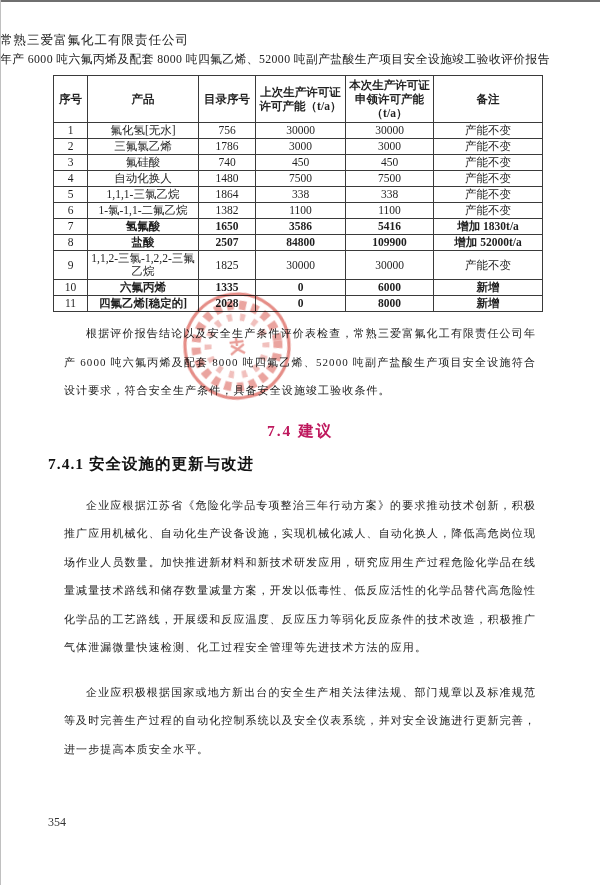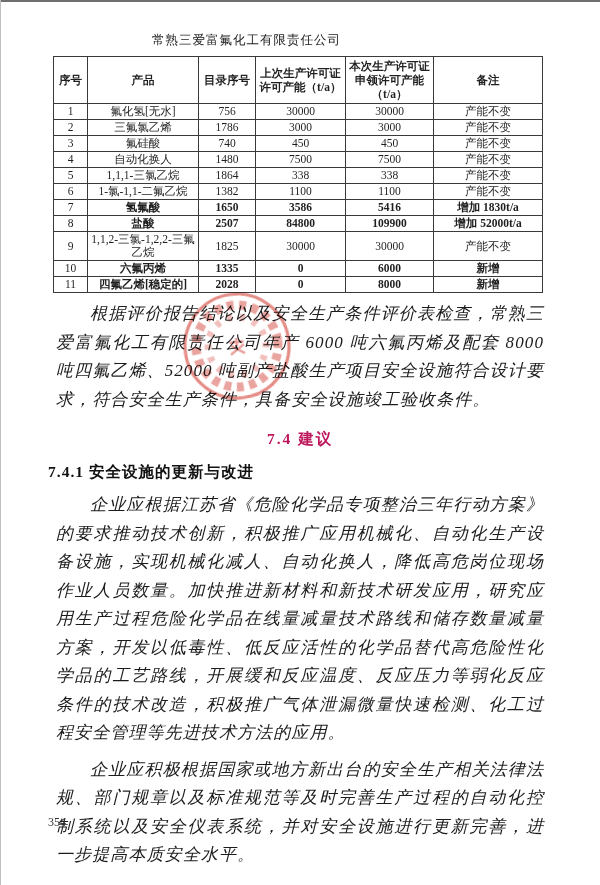--- a/index.html
+++ b/index.html
@@ -7,21 +7,21 @@
     width:600px;height:885px;
     background:#ffffff;
     font-family:"Liberation Serif","DejaVu Serif",serif;
     color:#1f1f1f;
     position:relative;
     overflow:hidden;
   }
   .edge-top{position:absolute;top:0;left:0;right:0;height:2px;background:#6f6f6f;}
   .edge-left{position:absolute;top:0;left:0;bottom:0;width:1px;background:#c0c0c0;}
 
-  .doc-header{width:493px;text-align:center;}
+  .doc-header{width:493px;}
   .hdr-line1{padding-top:32px;font-size:12.5px;letter-spacing:1px;color:#222;}
   .hdr-line2{padding-top:3px;font-size:11.8px;letter-spacing:0.4px;white-space:nowrap;color:#222;}
 
   table.products{
     margin:7px 0 0 53px;
     width:489px;
     border-collapse:collapse;
     table-layout:fixed;
   }
   table.products th, table.products td{
@@ -39,28 +39,27 @@
   table.products td{
     font-size:11.5px;
     line-height:13px;
     padding:1px 1px;
     height:13px;
   }
   tr.bold-row td:not(:first-child){font-weight:bold;text-align:center;}
 
   .body-block{margin-left:48px;width:504px;}
   p.body-para{
-    font-size:17px;
+    font-size:11px;
     line-height:28.5px;
     text-align:justify;
     text-indent:2em;
     letter-spacing:1.1px;
-    margin:8px;
+    margin:16px;
     color:#1c1c1c;
-    font-style:italic;
   }
   p.first-para{margin-top:7px;}
   h2.section-heading{
     font-size:15.5px;
     font-weight:bold;
     text-align:center;
     letter-spacing:2px;
     margin:15px 0 12px 0;
     color:#be185d;
   }
@@ -92,20 +91,21 @@
   }
 </style>
 </head>
 <body>
 
 <div class="edge-top"></div>
 <div class="edge-left"></div>
 
 <div class="doc-header">
   <div class="hdr-line1">常熟三爱富氟化工有限责任公司</div>
+  <div class="hdr-line2">年产 6000 吨六氟丙烯及配套 8000 吨四氟乙烯、52000 吨副产盐酸生产项目安全设施竣工验收评价报告</div>
 </div>
 
 <table class="products">
   <colgroup>
     <col style="width:34px">
       <col style="width:111px">
       <col style="width:57px">
     <col style="width:90px">
       <col style="width:88px">
       <col style="width:109px">

